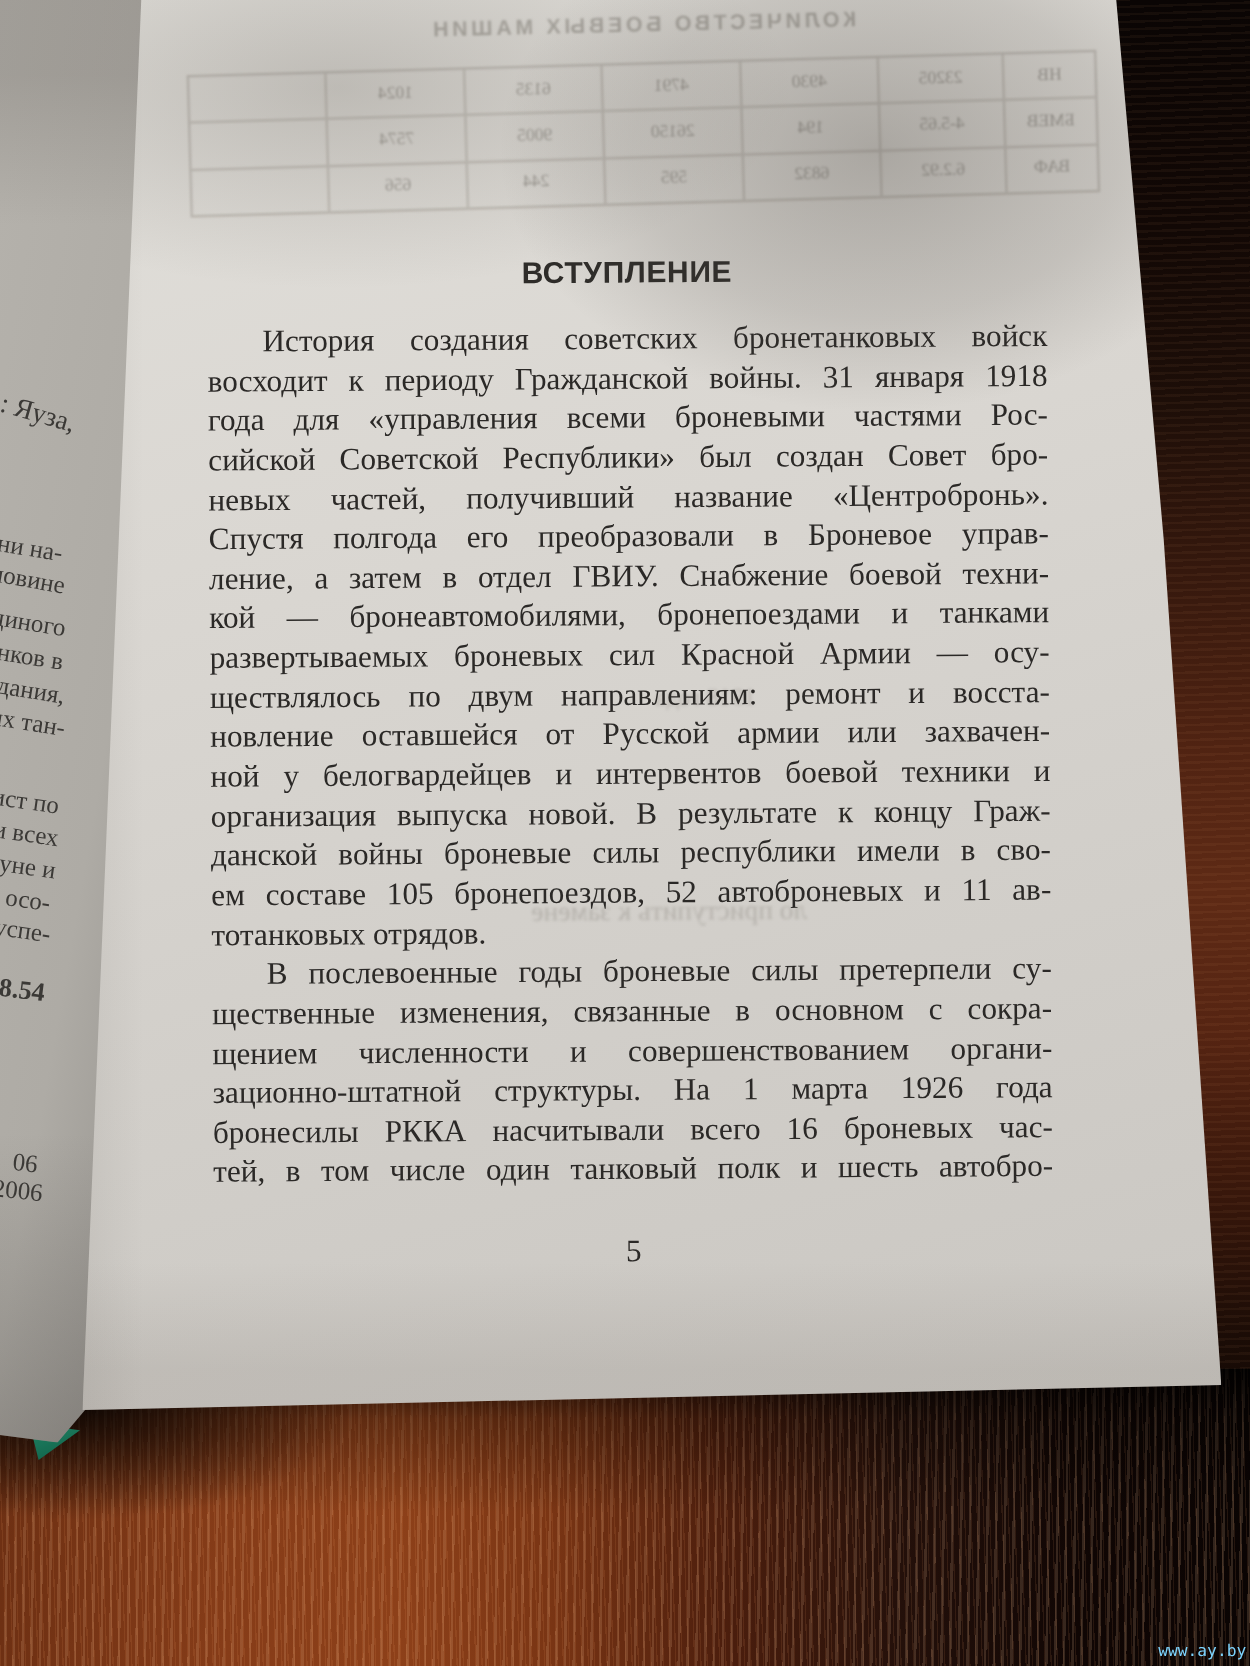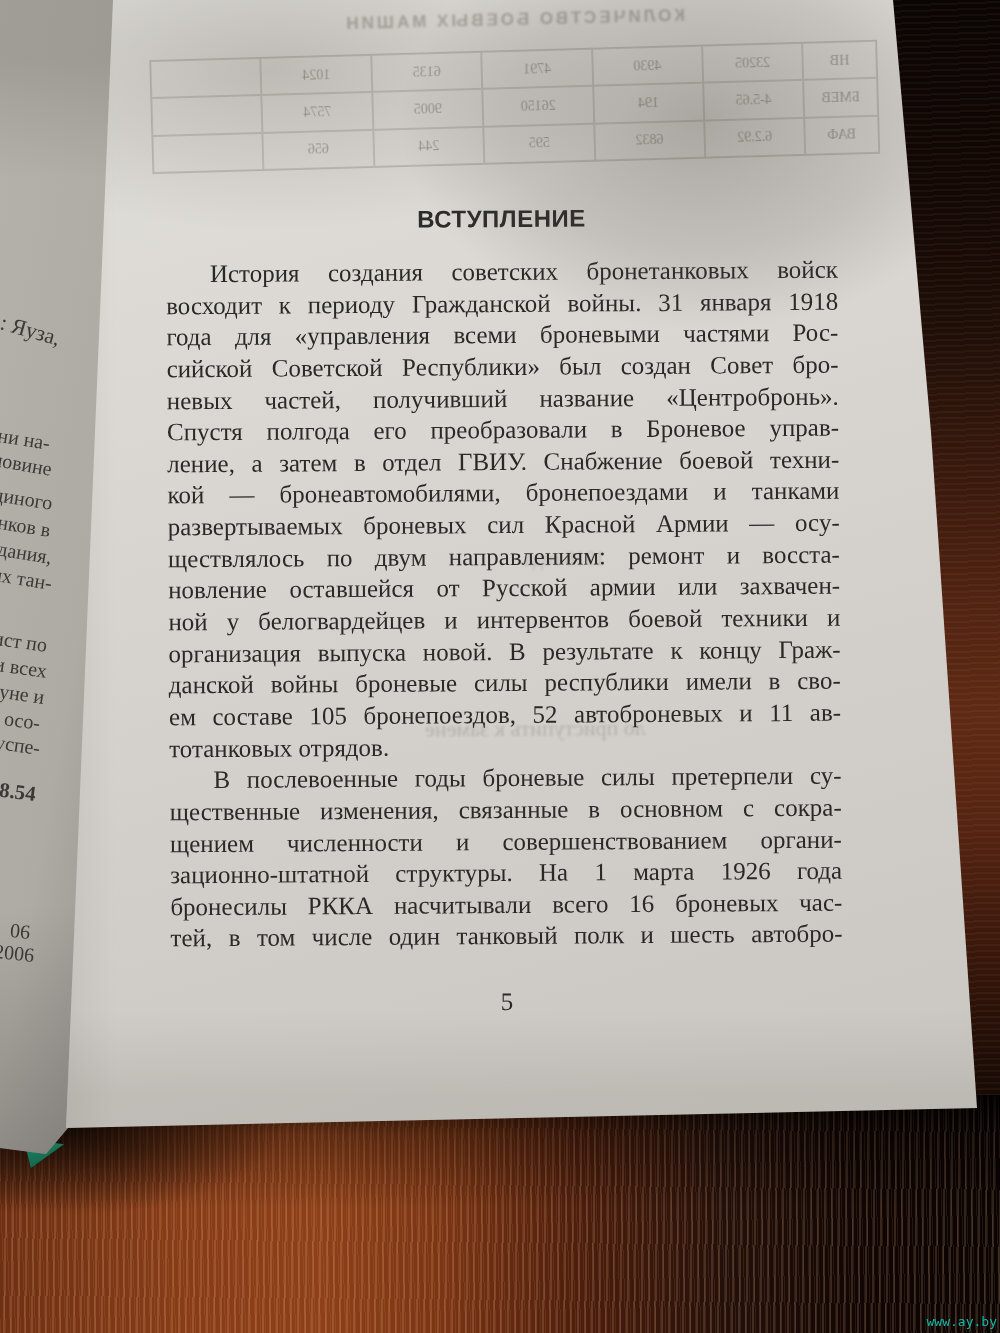--- a/index.html
+++ b/index.html
@@ -54,21 +54,21 @@
   .ghost-line{position:absolute;transform:scaleX(-1);color:rgba(115,110,103,0.40);filter:blur(1.2px);white-space:nowrap;}
   
   .title{position:absolute;left:164px;top:205px;width:672px;text-align:center;
     font-family:"Liberation Sans",sans-serif;font-weight:700;font-size:24px;letter-spacing:0.5px;color:#2e2c29;}
   .body{position:absolute;left:164px;top:256px;width:672px;color:#2b2927;font-size:25px;}
   .line{line-height:31.65px;height:31.65px;text-align:justify;text-align-last:justify;}
   .line.indent{padding-left:44px;}
   .line.noj{text-align-last:left;}
   .page-num{position:absolute;left:164px;top:988px;width:672px;text-align:center;font-size:25px;color:#2b2927;}
   
-  .watermark{position:absolute;right:3px;bottom:4px;color:#14b8a6;
+  .watermark{position:absolute;right:3px;bottom:4px;color:#7dd3fc;
     font-family:"DejaVu Sans Mono",monospace;font-size:13px;z-index:9;}
 </style>
 </head>
 <body>
 
 <div class="canvas">
 
   <div class="wood-right"></div>
   <div class="wood-bottom"></div>
   <div class="cover-corner"></div>

